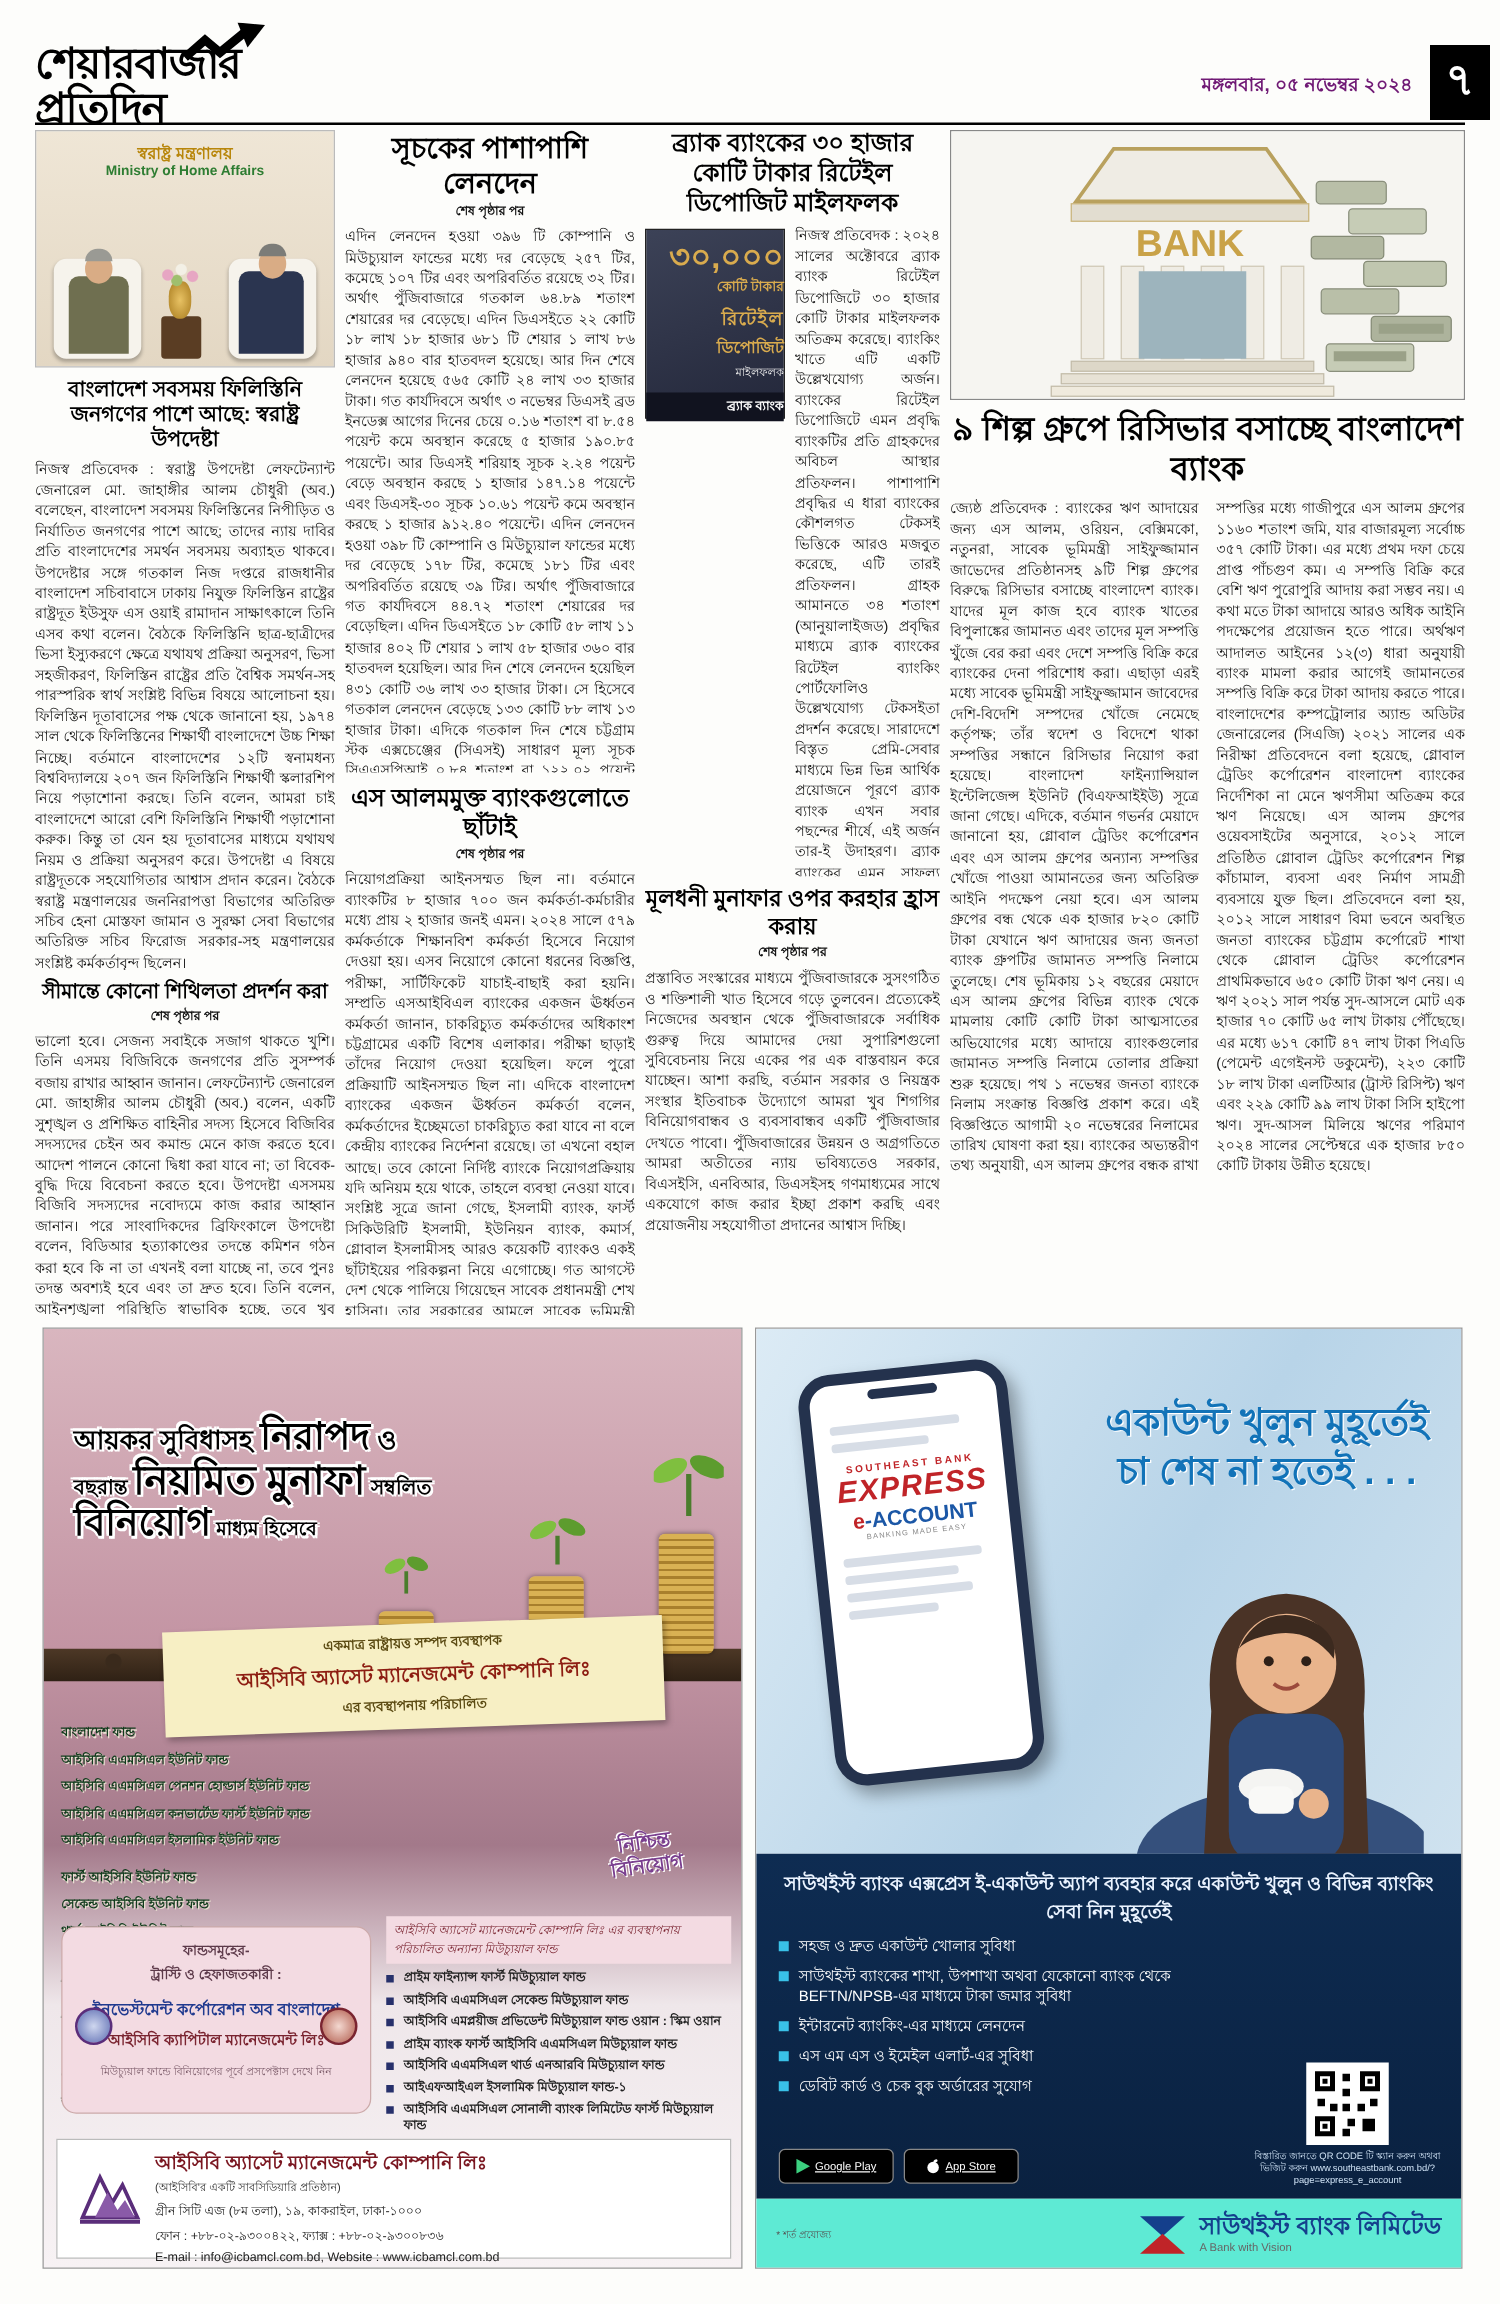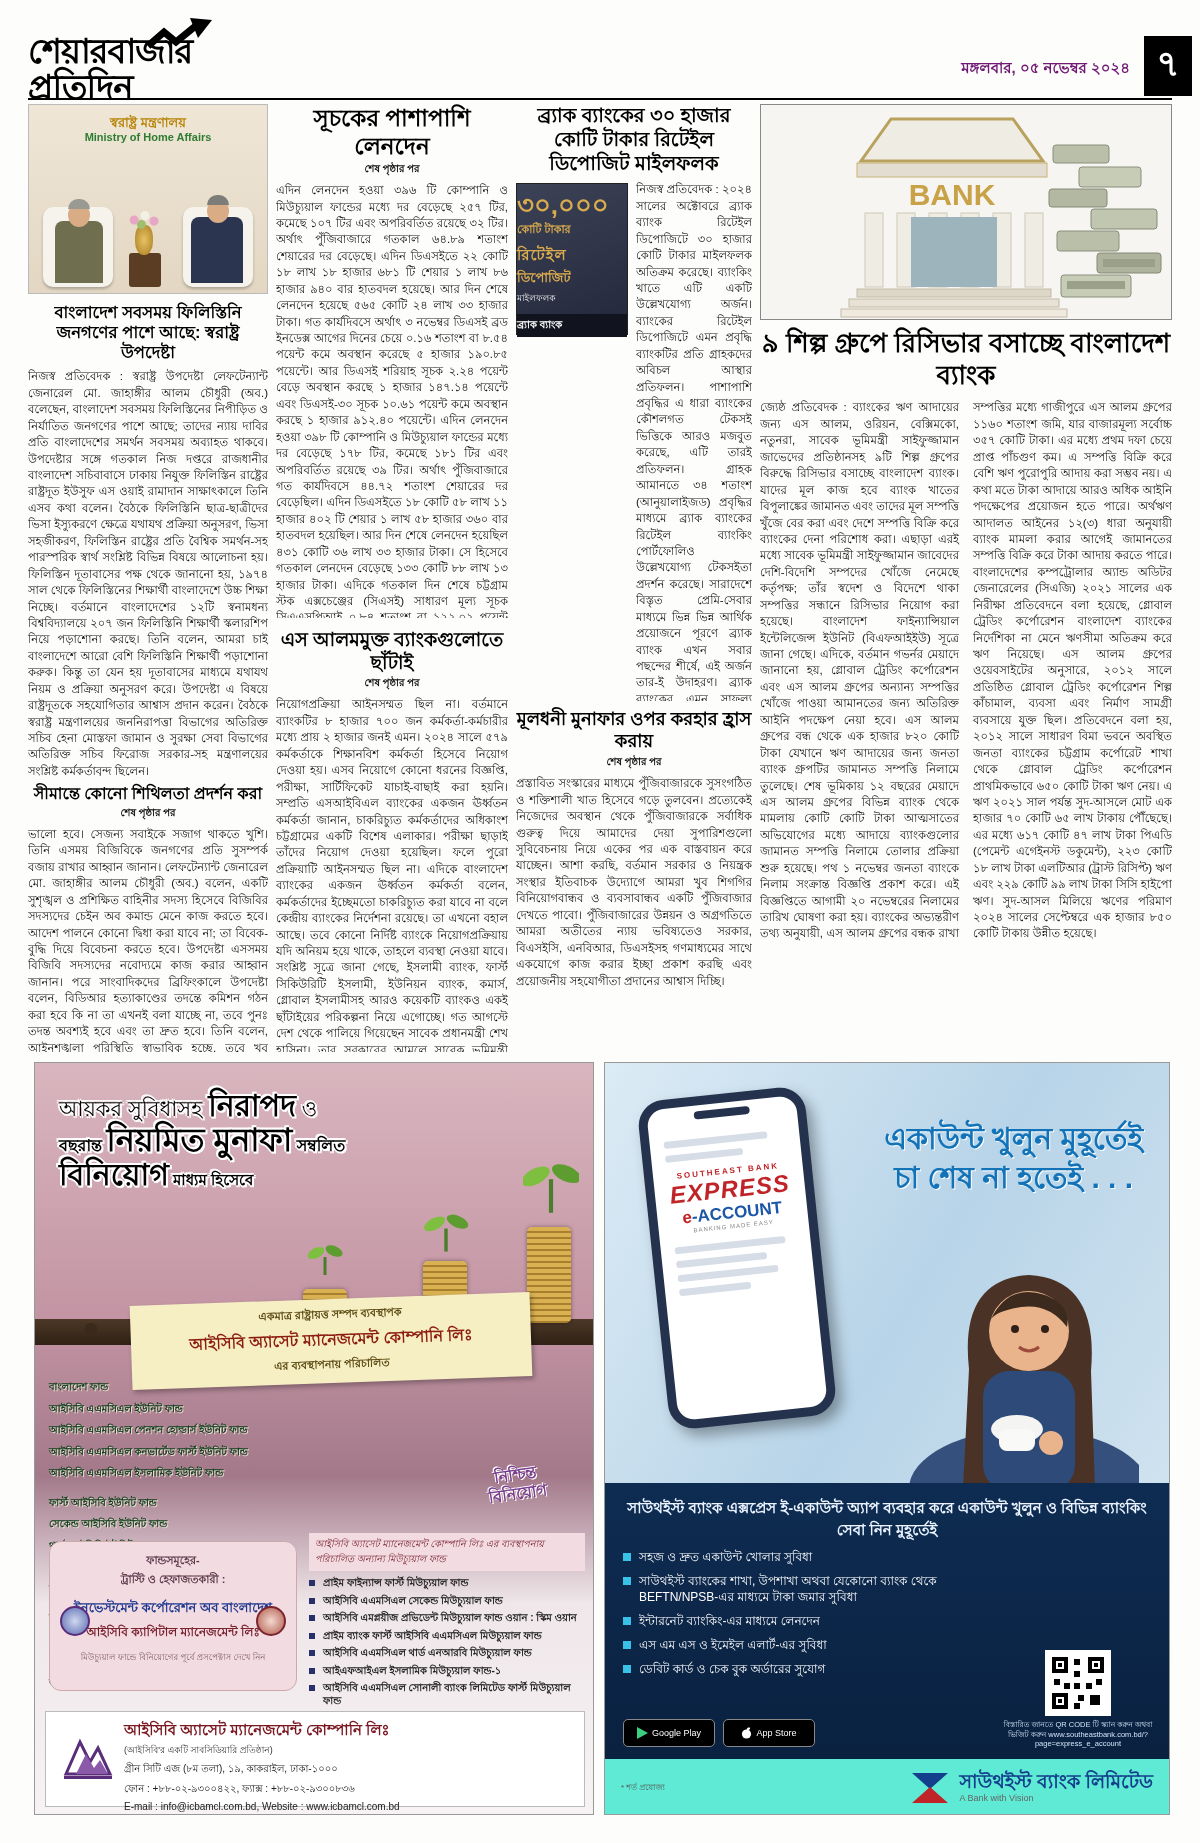--- a/index.html
+++ b/index.html
@@ -34,37 +34,37 @@
   .hair{position:absolute;width:22px;height:10px;border-radius:10px 10px 0 0;background:#9a9a94;}
   .vase{position:absolute;bottom:38px;left:106px;width:18px;height:30px;background:radial-gradient(#e8c264,#a87b1e);border-radius:40% 40% 45% 45%;}
   .flowers{position:absolute;bottom:62px;left:98px;width:36px;height:22px;background:
      radial-gradient(circle at 20% 50%,#e7a6c3 4px,transparent 5px),
      radial-gradient(circle at 50% 30%,#f3f0e6 4px,transparent 5px),
      radial-gradient(circle at 75% 55%,#e7a6c3 4px,transparent 5px),
      radial-gradient(circle at 40% 70%,#9fbf6e 4px,transparent 5px);}
   .table-s{position:absolute;bottom:6px;left:100px;width:32px;height:34px;background:#5a3d23;border-radius:3px;}
   
   .brac-promo{float:left;width:112px;height:152px;margin:2px 8px 2px 0;background:linear-gradient(160deg,#3c4257,#23273a);
-     color:#d9ab4e;text-align:left;padding-top:8px;border:1px solid #222;}
+     color:#d9ab4e;text-align:right;padding-top:8px;border:1px solid #222;}
   .brac-promo .n{font-size:26px;font-weight:bold;line-height:1;}
   .brac-promo .l1{font-size:11px;font-weight:bold;margin-top:3px;}
   .brac-promo .l2{font-size:15px;font-weight:bold;margin-top:3px;letter-spacing:1px;}
   .brac-promo .l3{font-size:13px;font-weight:bold;}
   .brac-promo .l4{font-size:9px;color:#eee;margin-top:2px;}
   .brac-promo .bank{margin-top:8px;font-size:10px;color:#fff;background:#11131f;padding:3px 0;font-weight:bold;}
   
   .bank-fig{position:relative;width:100%;height:216px;background:#fbfbf9;border:1px solid #888;overflow:hidden;}
   
   .twocol{column-count:2;column-gap:14px;}
   
   .ad{border:1px solid #999;overflow:hidden;}
   .icb{background:linear-gradient(#d9b6bf 0%,#c394a3 34%,#a3798a 55%,#efe7ea 72%,#f7f2f4 100%);}
   .icb-head{position:absolute;left:24px;top:26px;line-height:1.12;color:#000;
      text-shadow:-2px 0 #fff,2px 0 #fff,0 -2px #fff,0 2px #fff,2px 2px #fff,-2px -2px #fff;}
-  .icb-head .r1{font-size:21px;font-weight:normal;}
+  .icb-head .r1{font-size:21px;font-weight:bold;margin-top:44px;}
   .icb-head .r1 b{font-size:30px;}
   .icb-head .r2{font-size:16px;font-weight:bold;}
   .icb-head .r2 b{font-size:32px;}
   .icb-head .r3{font-size:15px;font-weight:bold;}
   .icb-head .r3 b{font-size:30px;}
   .soil{position:absolute;left:0;top:196px;width:100%;height:26px;background:
      radial-gradient(circle at 10% 40%,#3a2a1c 6px,transparent 7px),
      radial-gradient(circle at 30% 60%,#4a3623 7px,transparent 8px),
      radial-gradient(circle at 55% 45%,#33241a 6px,transparent 7px),
      radial-gradient(circle at 80% 55%,#4a3623 7px,transparent 8px),
@@ -111,21 +111,21 @@
   .phone .sb-sm{font-size:8px;color:#c02428;font-weight:bold;letter-spacing:2px;text-align:center;margin-top:10px;}
   .phone .exp{font-size:24px;font-weight:bold;font-style:italic;color:#c02428;text-align:center;letter-spacing:1px;}
   .phone .eacc{font-size:17px;font-weight:bold;color:#1b57a6;text-align:center;}
   .phone .eacc span{color:#c02428;}
   .phone .tag{font-size:6px;color:#888;text-align:center;letter-spacing:1px;}
   .woman{position:absolute;right:30px;bottom:-6px;width:240px;height:250px;}
   .seb-band{position:absolute;left:0;top:420px;width:100%;height:276px;background:linear-gradient(#0e2c52,#0a2140);color:#fff;padding:14px 18px;}
   .seb-band .bh{font-size:15px;font-weight:bold;text-align:center;line-height:1.45;color:#eaf3ff;}
   .seb-li{font-size:12px;margin:8px 0;padding-left:16px;position:relative;line-height:1.35;max-width:360px;}
   .seb-li::before{content:"";position:absolute;left:0;top:4px;width:8px;height:8px;background:#39c1e8;}
-  .badges{position:absolute;left:18px;bottom:12px;display:flex;gap:8px;}
+  .badges{position:absolute;left:18px;bottom:12px;display:flex;gap:8px;text-decoration:underline;}
   .badge{width:92px;height:28px;background:#000;border:1px solid #888;border-radius:5px;color:#fff;
      font-size:9px;display:flex;align-items:center;justify-content:center;gap:4px;}
   .qr-wrap{position:absolute;right:16px;bottom:10px;width:150px;text-align:center;}
   .qr{width:66px;height:66px;background:#fff;margin:0 auto 4px;padding:5px;}
   .qr-cap{font-size:7.5px;color:#cfe2f5;line-height:1.3;}
   .seb-footer{position:absolute;left:0;top:696px;width:100%;height:57px;background:#5eead4;display:flex;align-items:center;justify-content:flex-end;padding:0 16px;gap:10px;}
   .seb-footer .note{margin-right:auto;font-size:8px;color:#555;}
   .sb-logo{width:40px;height:34px;}
   .seb-name{font-size:19px;font-weight:bold;color:#143f8c;line-height:1.1;}
   .seb-tag{font-size:9px;color:#666;}

